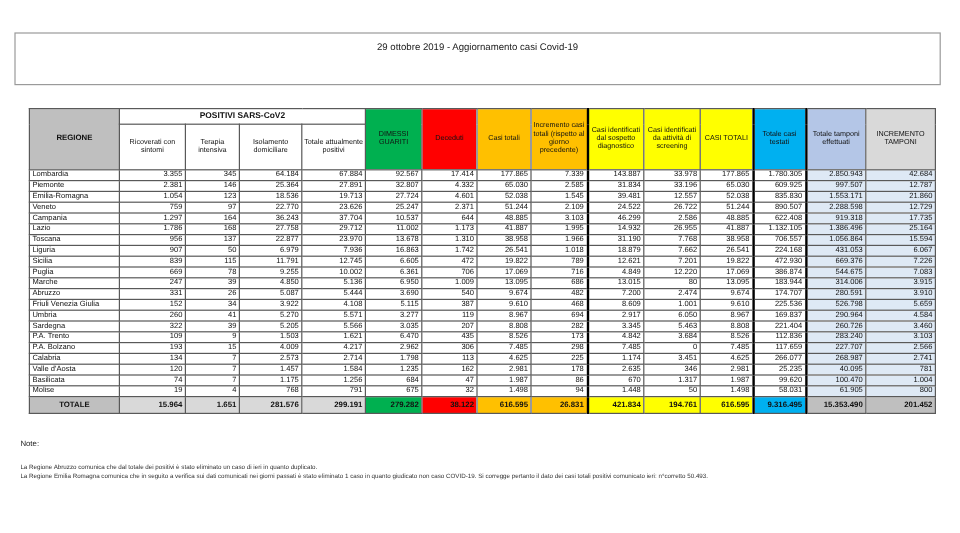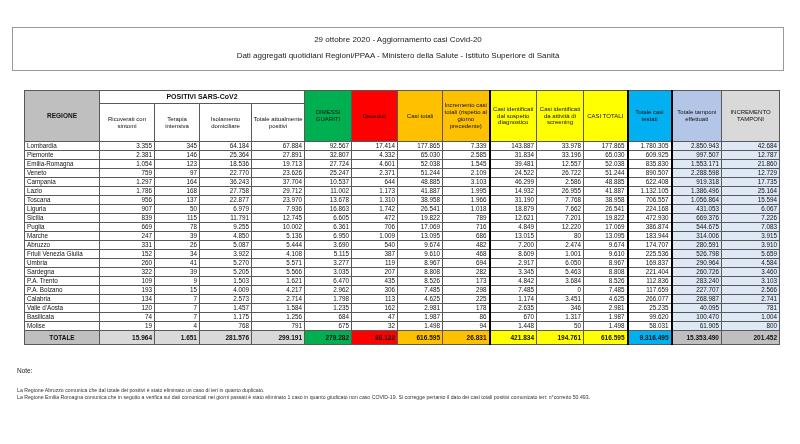--- a/index.html
+++ b/index.html
@@ -31,22 +31,21 @@
   .sep{border-left:2px solid #000;}
   .notes{position:absolute;left:17px;top:367px;width:770px;}
   .notes-label{font-size:6.5px;color:#222;}
   .notes-lines{margin-top:13px;}
   .note-line{font-size:5.2px;line-height:6.8px;color:#333;}
 </style>
 </head>
 <body>
 
 <div class="title-box">
-  <div class="title-line">29 ottobre 2020 - Aggiornamento casi Covid-20</div>
-  <div class="title-line">Dati aggregati quotidiani Regioni/PPAA - Ministero della Salute - Istituto Superiore di Sanità</div>
+  <div class="title-line">29 ottobre 2019 - Aggiornamento casi Covid-19</div>
 </div>
 
 <table id="covid-table">
     <colgroup>
       <col style="width: 75px;">
       <col style="width: 55px;">
       <col style="width: 45px;">
       <col style="width: 52px;">
       <col style="width: 53px;">
       <col style="width: 47px;">

